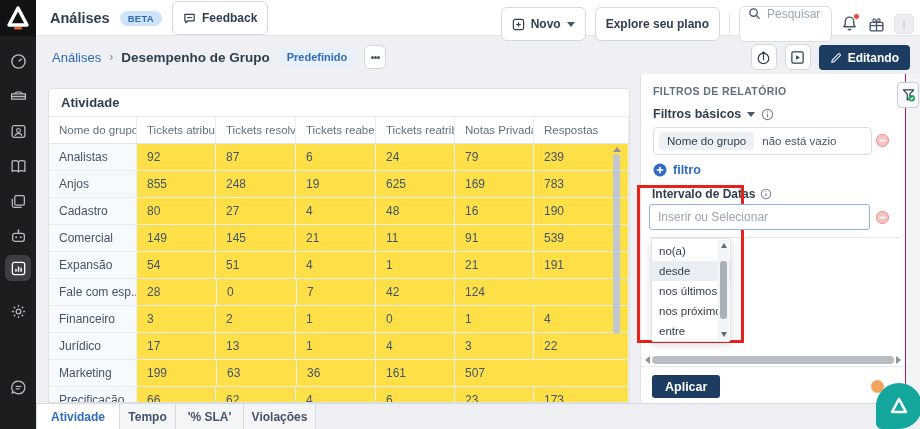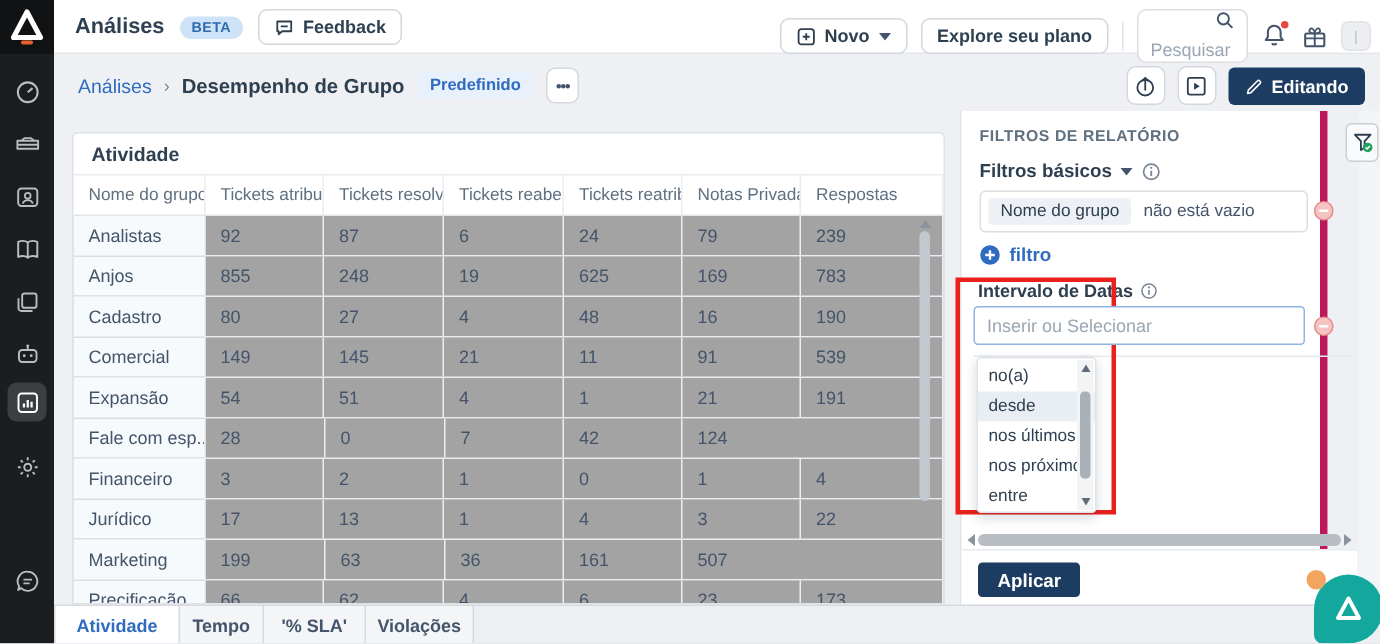--- a/index.html
+++ b/index.html
@@ -9,26 +9,26 @@
 
   
   .logo-block { position:absolute; left:0; top:0; width:36px; height:36px; background:#101214; z-index:2;
     display:flex; align-items:center; justify-content:center; }
   .header { position:absolute; left:36px; top:0; width:884px; height:36px; background:#fff;
     border-bottom:1px solid #e4e7ea; z-index:2; }
   .header-left { position:absolute; left:14px; top:0; height:36px; display:flex; gap:10px; align-items:center; }
   .app-title { font-size:14.5px; font-weight:700; color:#2e3f50; }
   .beta-pill { background:#cfe3f8; color:#2e6bb0; font-size:9.5px; font-weight:700; letter-spacing:.3px;
     padding:2px 8px; border-radius:9px;text-align:center; }
-  .hbtn { display:flex; align-items:center; gap:6px; height:24px; padding:0 10px; background:#fff;
+  .hbtn { display:flex; align-items:center; gap:6px; height:34px; padding:0 10px; background:#fff;
     border:1px solid #d2d8dd; border-radius:6px; font-size:12px; font-weight:700; color:#2e3f50; cursor:pointer; }
   .header-right { position:absolute; right:6px; top:6px; display:flex; gap:9px; align-items:center; }
   .vdiv { width:1px; height:20px; background:#dfe3e7; }
-  .searchbox { display:flex; align-items:flex-end; gap:6px; height:36px; padding:0 8px;
-    border:1px solid #d9dee2; border-radius:6px; background:#fff;flex-direction:column; }
+  .searchbox { display:flex; align-items:flex-start; gap:6px; height:36px; padding:0 8px;
+    border:1px solid #d9dee2; border-radius:6px; background:#fff; }
   .searchbox input { border:none; outline:none; width:56px; font-size:12px; color:#44546a;
     font-family:"Liberation Sans",sans-serif; }
   .searchbox input::placeholder { color:#9aa7b2; }
   .bell-wrap { position:relative; width:18px; height:18px; }
   .bell-dot { position:absolute; right:-1px; top:-2px; width:7px; height:7px; border-radius:50%;
     background:#e8483f; border:1.5px solid #fff; }
   .avatar { width:20px; height:20px; border-radius:5px; background:#eceef1; border:1px solid #e0e3e7;
     color:#b6bcc3; font-size:9px; display:flex; align-items:center; justify-content:center; }
 
   
@@ -54,34 +54,34 @@
     color:#fff; font-size:12px; font-weight:700; border-radius:4px; cursor:pointer; }
 
   
   .card { position:absolute; left:48px; top:88px; width:582px; height:315px; background:#fff;
     border:1px solid #dde2e7; border-radius:4px 4px 0 0; overflow:hidden; z-index:1; }
   .card-title { height:28px; line-height:28px; padding-left:12px; font-size:13px; font-weight:700;
     color:#2e3f50; border-bottom:1px solid #e8ecef; }
   .thead { display:flex; height:27px; border-bottom:1px solid #e1e6ea; }
   .th { font-size:11.5px; color:#5f7081; padding-left:10px; line-height:26px; border-right:1px solid #e9edf0;
     white-space:nowrap; overflow:hidden; }
-  .tr { display:flex; height:27px; border-bottom:1px solid #e9edf0; background:#a3a3a3;justify-content:flex-end; }
+  .tr { display:flex; height:27px; border-bottom:1px solid #e9edf0; background:#fde047;justify-content:flex-end; }
   .td { font-size:12px; color:#44546a; padding-left:10px; line-height:26px; border-right:1px solid #edf0f3;
     white-space:nowrap; overflow:hidden; }
   .td.name { background:#f7fafc; }
   .c0{width:88px;} .c1{width:79px;} .c2{width:80px;} .c3{width:80px;} .c4{width:79px;} .c5{width:79px;}
   .c6{flex:1;}
   .vscroll { position:absolute; right:8px; top:58px; bottom:6px; width:9px; z-index:2; }
   .vscroll .arr-up { width:0; height:0; margin:0 auto 2px; border-left:4px solid transparent;
     border-right:4px solid transparent; border-bottom:5px solid #8a939c; }
   .vscroll .thumb { width:7px; margin:0 auto; height:180px; background:#c2c8cf; border-radius:4px; }
 
   
-  .rpanel { position:absolute; left:640px; top:74px; width:245px; height:330px; background:#fff;
-    border-left:1px solid #dfe3e8; border-right:5px solid #be185d; }
+  .rpanel { position:absolute; left:640px; top:74px; width:266px; height:330px; background:#fff;
+    border-left:1px solid #dfe3e8; border-right:1px solid #be185d; }
   .rp-title { position:absolute; left:12px; top:11px; font-size:10.5px; font-weight:700; letter-spacing:.4px;
     color:#5f7081; }
   .basic-row { position:absolute; left:12px; top:33px; display:flex; align-items:center; gap:6px; }
   .basic-label { font-size:12.5px; font-weight:700; color:#2e3f50; }
   .caret-down { width:0; height:0; border-left:4px solid transparent; border-right:4px solid transparent;
     border-top:5px solid #44546a; }
   .filter-box { position:absolute; left:12px; top:53px; width:219px; height:28px; border:1px solid #d9dee3;
     border-radius:4px; display:flex; align-items:center; gap:8px; padding-left:5px; background:#fff; }
   .chip { background:#edf0f4; border-radius:3px; padding:3px 8px; font-size:11.5px; color:#2e3f50; }
   .op-text { font-size:11.5px; color:#44546a; }

